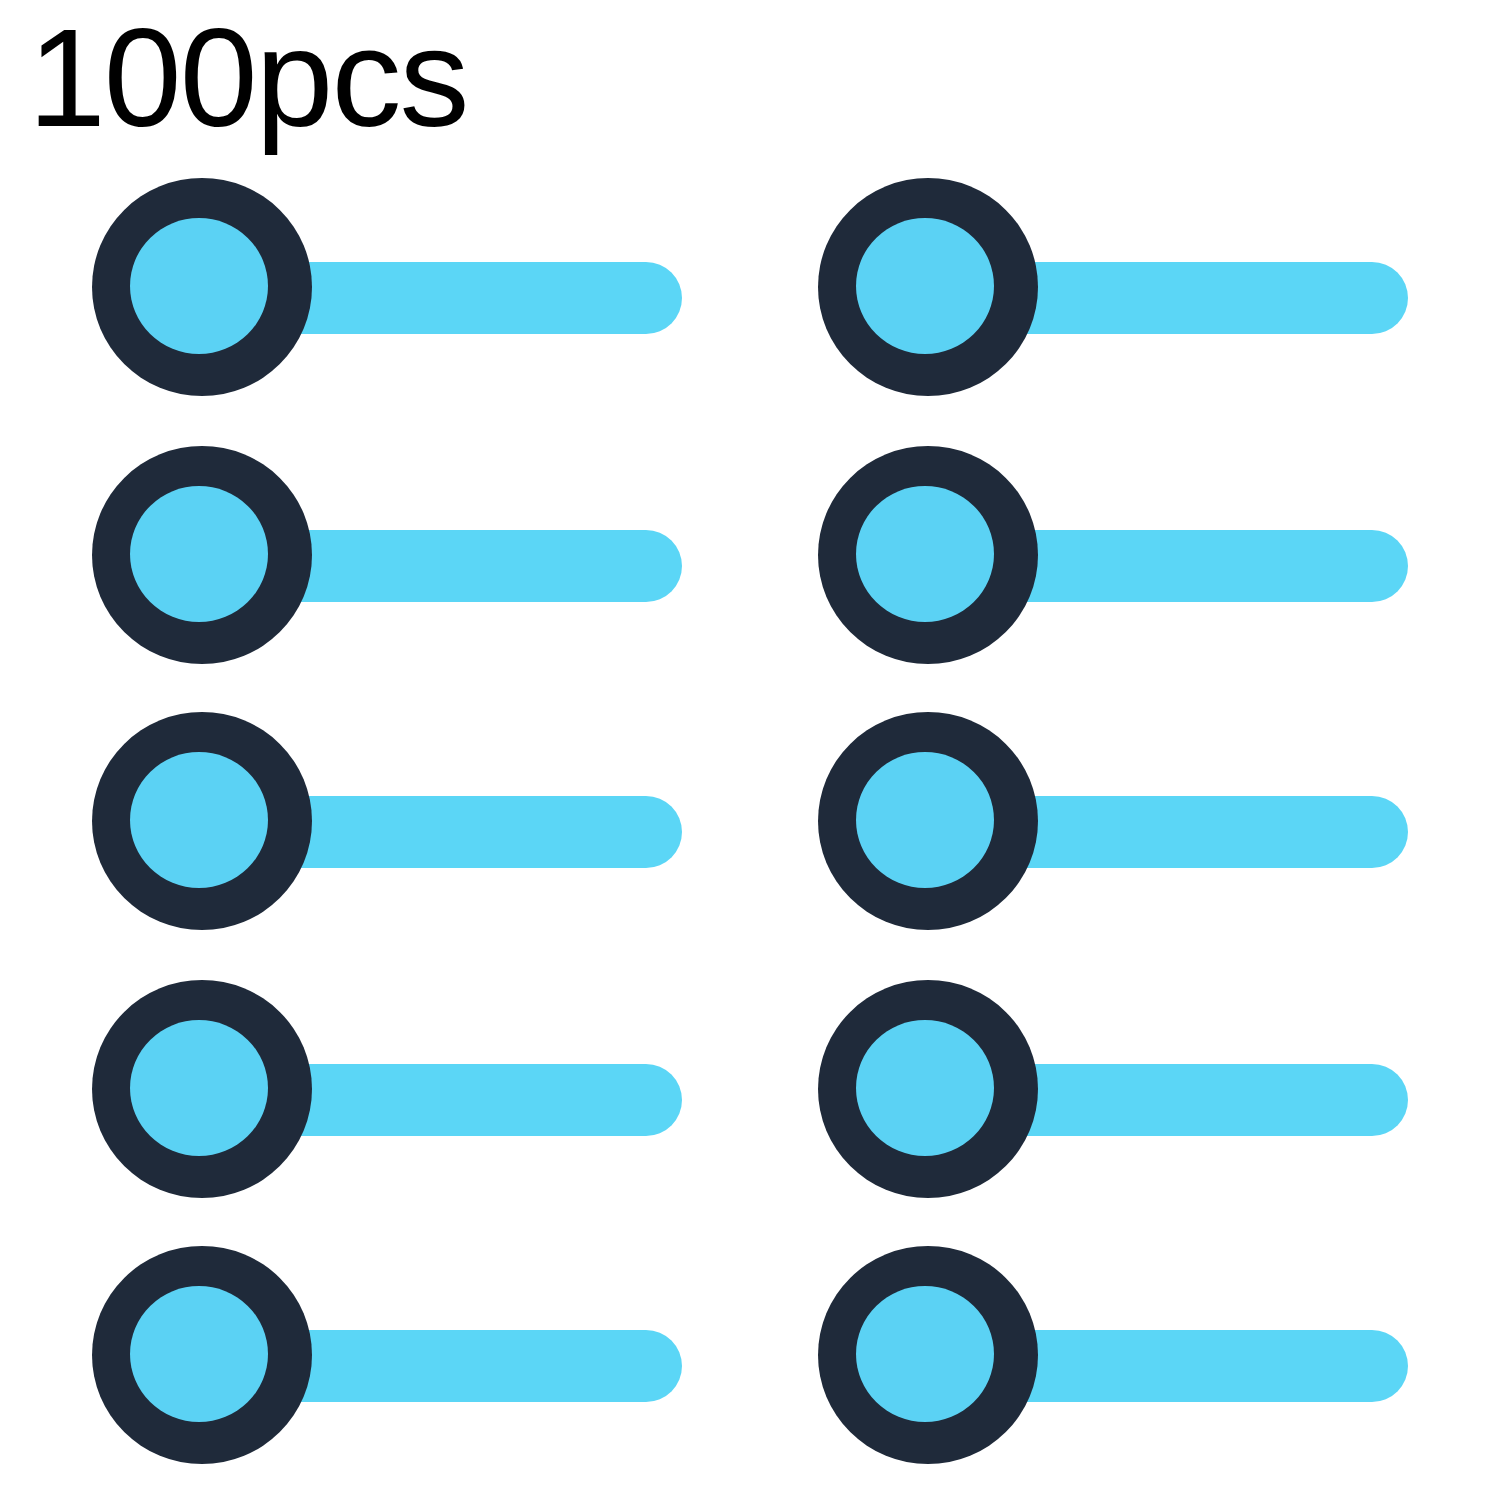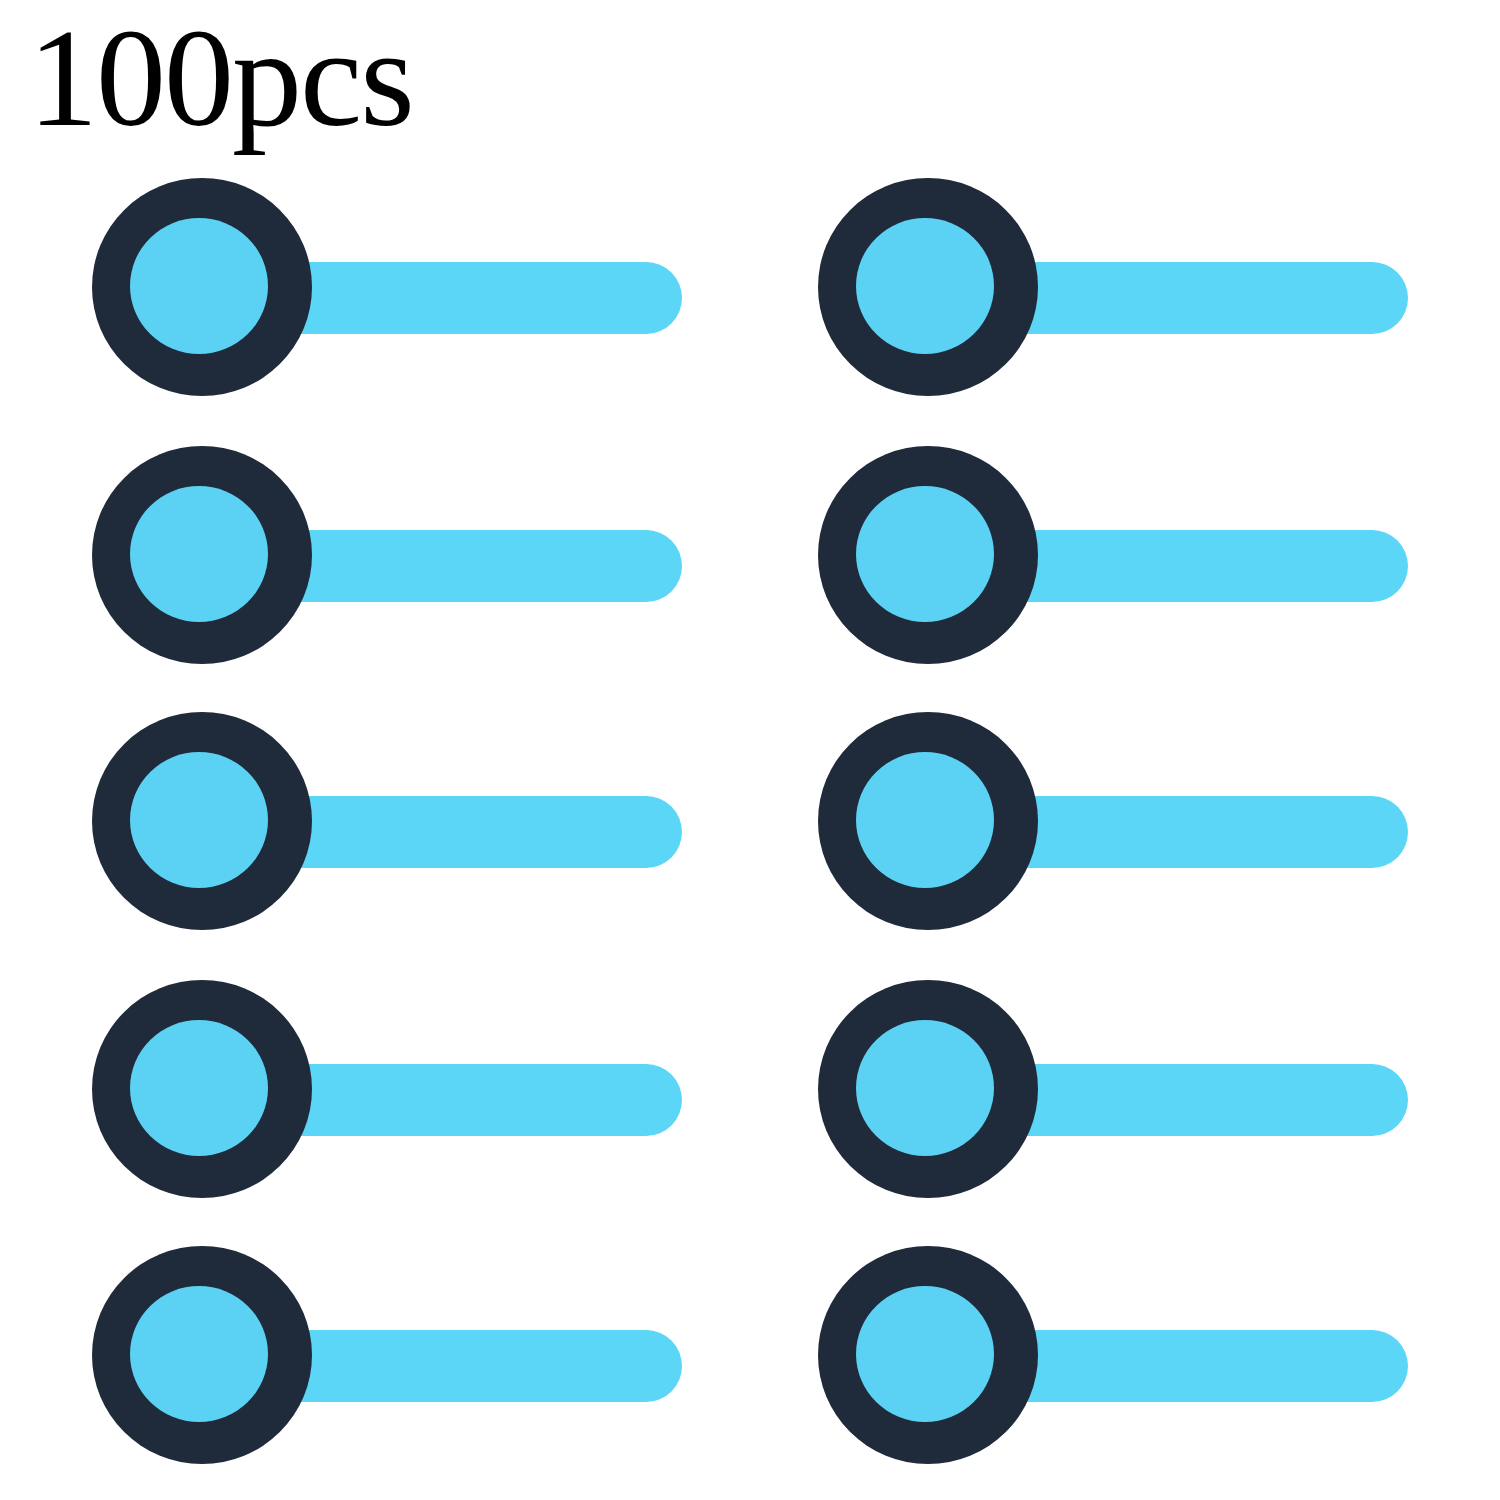--- a/index.html
+++ b/index.html
@@ -1,19 +1,19 @@
 <!DOCTYPE html>
 <html><head>
 <meta charset="utf-8">
 <style>
   html, body { margin: 0; padding: 0; background: #ffffff; }
   .canvas { position: relative; width: 1500px; height: 1500px; background: #ffffff; overflow: hidden; }
   .title {
     position: absolute; left: 28px; top: 8px;
-    font-family: Liberation Serif, serif;
+    font-family: Liberation Sans, sans-serif;
     font-size: 140px; line-height: 1; color: #000000; letter-spacing: -2px;
   }
   .sticker { position: absolute; width: 600px; height: 220px; }
   .ring {
     position: absolute; left: 0; top: 0; width: 220px; height: 218px;
     border-radius: 50%; background: #1f2a3a; box-sizing: border-box;
   }
   .ring .inner {
     position: absolute; left: 38px; top: 40px; width: 138px; height: 136px;
     border-radius: 50%; background: #5bd2f4;

